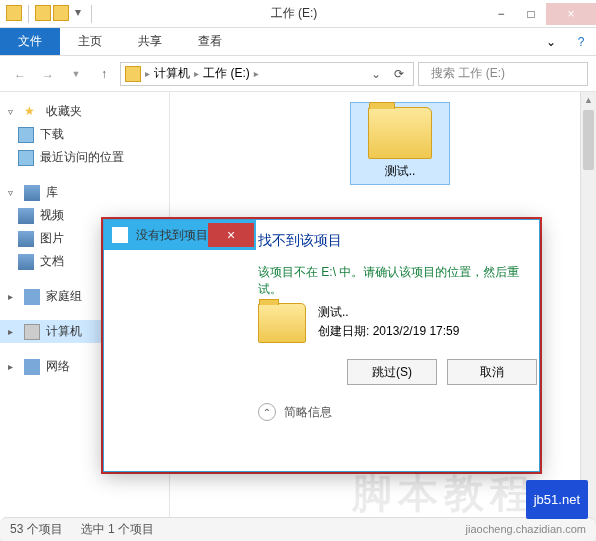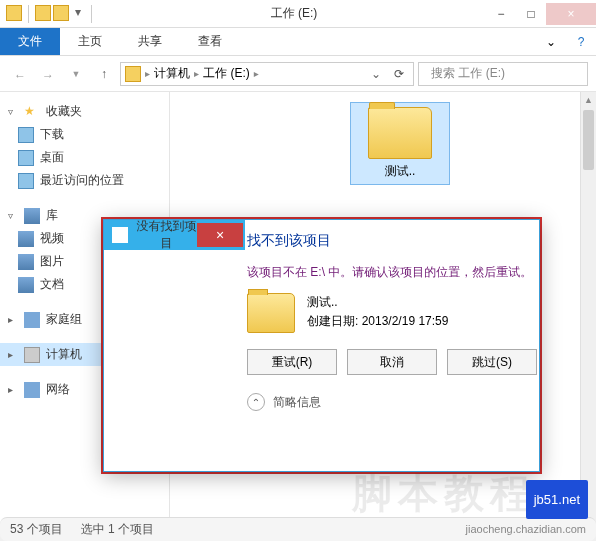--- a/index.html
+++ b/index.html
@@ -55,21 +55,21 @@
 .scroll-thumb { margin: 2px; flex: 0 0 60px; background: #cdcdcd; border-radius: 2px; }
 
 .dialog-wrap { position: absolute; left: 101px; top: 217px; width: 441px; height: 257px; border: 2px solid #d03030; }
 .dialog { width: 100%; height: 100%; background: #fff; display: flex; box-shadow: 0 4px 20px rgba(0,0,0,0.3); border: 1px solid #3a9fd8; }
 .dlg-titlebar { height: 30px; background: #35b0ea; display: flex; align-items: center; color: #fff; padding-left: 8px; }
 .dlg-titlebar .dlg-icon { width: 16px; height: 16px; background: #fff; margin-right: 8px; }
 .dlg-titlebar .dlg-title { flex: 1; text-align: center; color: #333; }
 .dlg-titlebar .dlg-close { width: 46px; height: 24px; background: #c84040; color: #fff; display: flex; align-items: center; justify-content: center; margin-right: 2px; font-size: 14px; }
 .dlg-body { flex: 1; padding: 12px 2px; }
 .dlg-heading { color: #003399; font-size: 14px; margin-bottom: 14px; }
-.dlg-text { color: #701a75; margin-bottom: 12px; }
+.dlg-text { color: #15803d; margin-bottom: 5px; }
 .dlg-file { display: flex; gap: 12px; align-items: flex-start; margin-bottom: 16px; }
 .dlg-file .small-folder { width: 48px; height: 40px; background: linear-gradient(#fde89a,#f0c850); border: 1px solid #d4a020; border-radius: 2px 5px 2px 2px; position: relative; }
 .dlg-file .small-folder::before { content: ""; position: absolute; top: -5px; left: 0; width: 18px; height: 5px; background: #f0c850; border: 1px solid #d4a020; border-bottom: none; }
 .dlg-file-info div { line-height: 1.6; }
 .dlg-buttons { display: flex; gap: 10px; justify-content: flex-end; margin-bottom: 10px; }
 .dlg-btn { width: 90px; height: 26px; border: 1px solid #aaa; background: #f5f5f5; display: flex; align-items: center; justify-content: center; }
 .dlg-more { display: flex; align-items: center; gap: 8px; padding-top: 8px; color: #555; }
 .dlg-more .circ { width: 18px; height: 18px; border: 1px solid #aaa; border-radius: 50%; display: flex; align-items: center; justify-content: center; font-size: 10px; }
 
 .statusbar { position: absolute; bottom: 0; left: 0; right: 0; height: 24px; background: #f5f5f5; border-top: 1px solid #ddd; display: flex; align-items: center; padding: 0 10px; gap: 18px; color: #555; border-radius: 7px; }
@@ -130,24 +130,20 @@
 <div class="content">
   <div class="sidebar">
     <div class="tree-item root">
         <span class="tree-arrow">▿</span>
         <span class="tree-icon ico-star">★</span>
         <span>收藏夹</span>
       </div>
     <div class="tree-item">
         <span class="tree-icon ico-folder"></span>
         <span>下载</span>
-      </div>
-    <div class="tree-item">
-        <span class="tree-icon ico-folder"></span>
-        <span>桌面</span>
       </div>
     <div class="tree-item">
         <span class="tree-icon ico-folder"></span>
         <span>最近访问的位置</span>
       </div>
     <div class="tree-spacer"></div>
     <div class="tree-item root">
         <span class="tree-arrow">▿</span>
         <span class="tree-icon ico-lib"></span>
         <span>库</span>
@@ -210,23 +206,22 @@
       <div class="dlg-heading">找不到该项目</div>
       <div class="dlg-text">该项目不在 E:\ 中。请确认该项目的位置，然后重试。</div>
       <div class="dlg-file">
         <div class="small-folder"></div>
         <div class="dlg-file-info">
           <div>测试..</div>
           <div>创建日期: 2013/2/19 17:59</div>
         </div>
       </div>
       <div class="dlg-buttons">
-        <div class="dlg-btn">重试(R)</div>
+        <div class="dlg-btn">跳过(S)</div>
         <div class="dlg-btn">取消</div>
-        <div class="dlg-btn">跳过(S)</div>
       </div>
       <div class="dlg-more">
         <span class="circ">⌃</span>
         <span>简略信息</span>
       </div>
     </div>
   </div>
 </div>
 
 <div class="statusbar">

